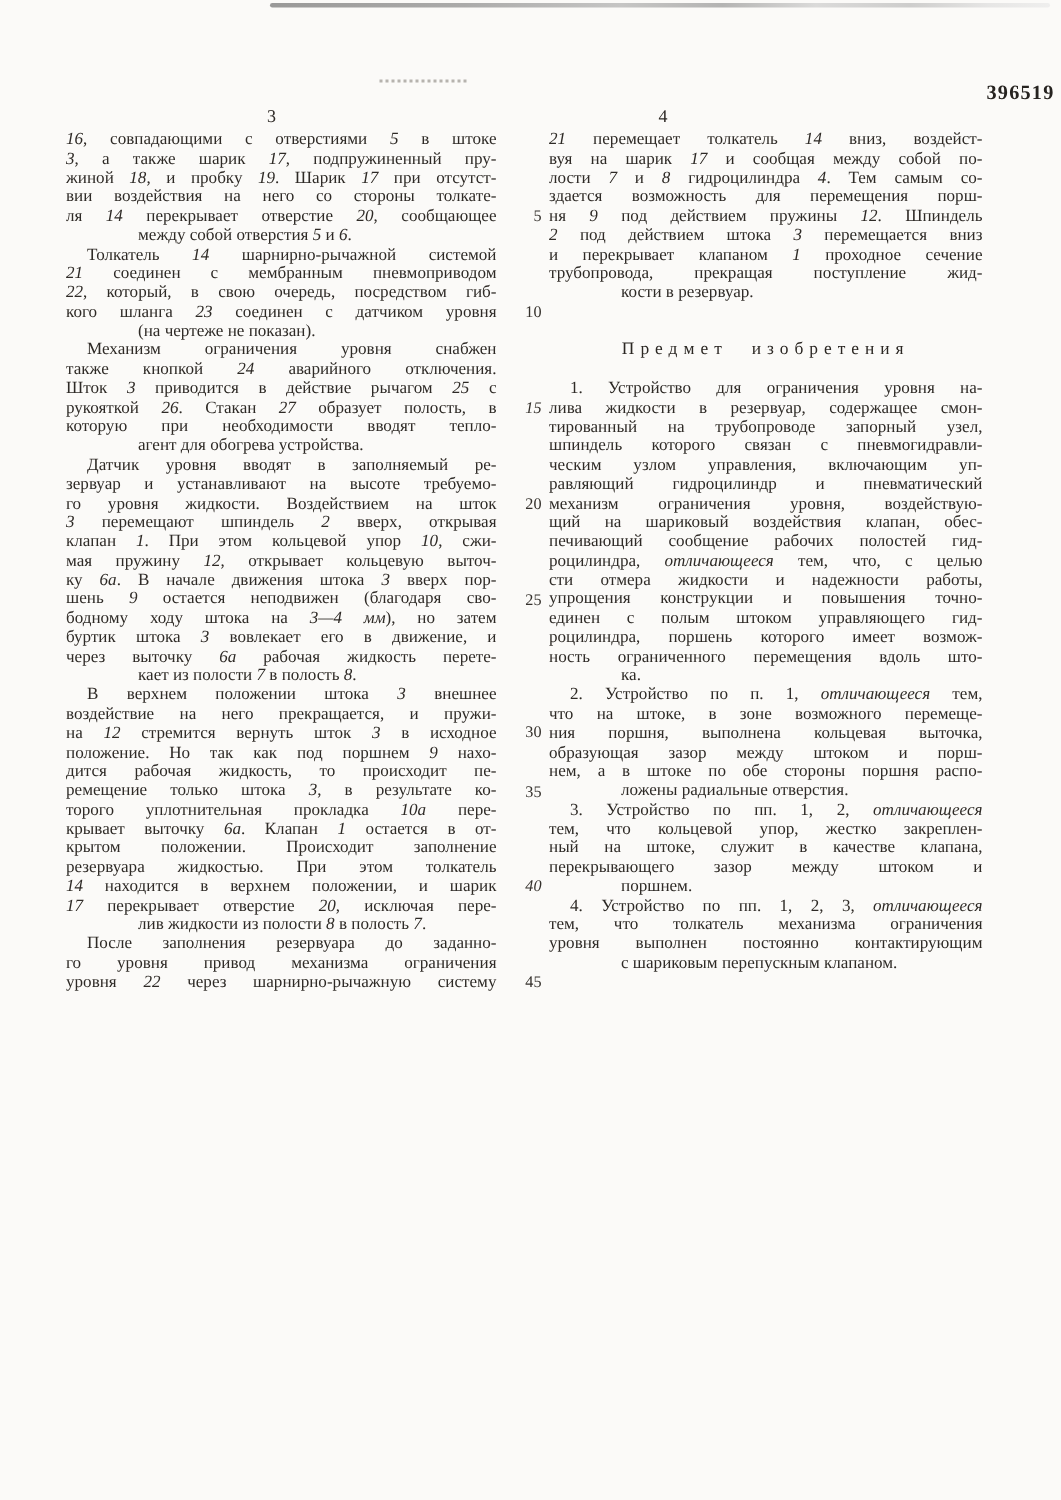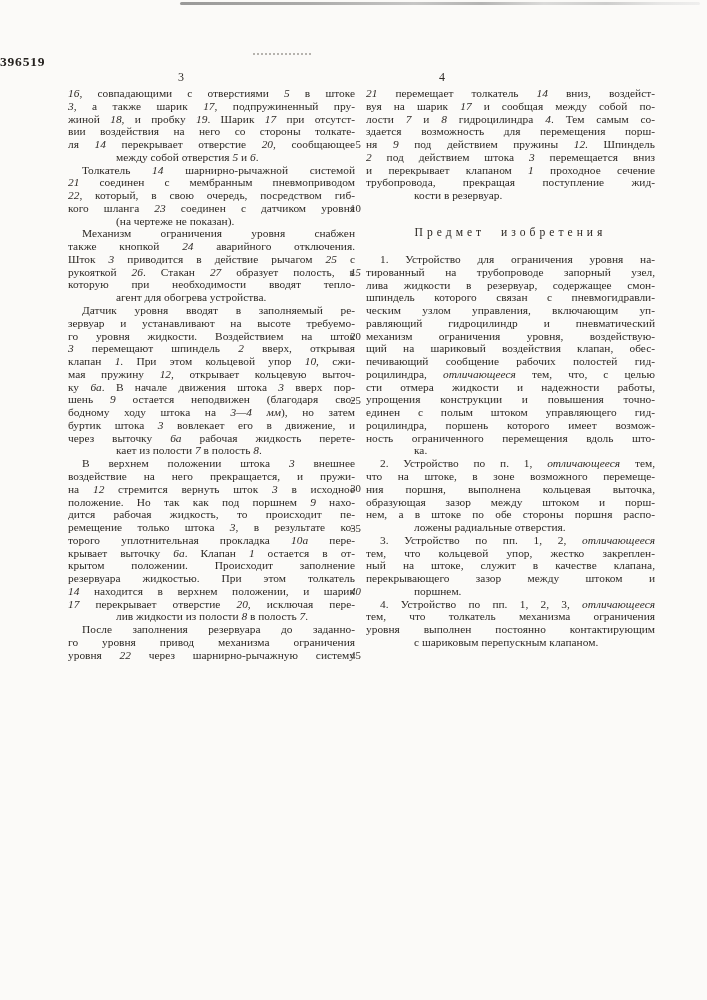--- a/index.html
+++ b/index.html
@@ -32,21 +32,21 @@
   .dots-artifact {
     position: absolute;
     top: 53px; left: 253px;
     width: 58px; height: 0;
     border-top: 2px dotted #9a968f;
     opacity: 0.7;
   }
   .patent-number {
     position: absolute;
     top: 54px; left: 0; right: 4px;
-    text-align: left;
+    text-align: right;
     font-size: 13.5px;
     font-weight: bold;
     letter-spacing: 0.8px;
     color: #262320;
   }
   .col-digit {
     position: absolute;
     top: 70px;
     width: 20px;
     text-align: center;
@@ -55,21 +55,21 @@
   }
   .col-digit.left  { left: 171px; }
   .col-digit.right { left: 432px; }
 
   .column {
     position: absolute;
     top: 87px;
     font-size: 11.4px;
     line-height: 12.78px;
   }
-  .column.left  { left: 68px;  width: 287px; }
+  .column.left  { left: 44px;  width: 287px; }
   .column.right { left: 366px; width: 289px; }
 
   .line {
     height: 12.78px;
     white-space: nowrap;
     text-align: justify;
     text-align-last: justify;
   }
   .line.end { text-align-last: left; margin-left: 48px; }
   .line.indent { text-indent: 14px; }
@@ -177,22 +177,22 @@
       <div class="line">здается возможность для перемещения порш-</div>
       <div class="line">ня <i>9</i> под действием пружины <i>12</i>. Шпиндель</div>
       <div class="line"><i>2</i> под действием штока <i>3</i> перемещается вниз</div>
       <div class="line">и перекрывает клапаном <i>1</i> проходное сечение</div>
       <div class="line">трубопровода, прекращая поступление жид-</div>
       <div class="line end">кости в резервуар.</div>
       <div class="gap" style="height: 25.56px;"></div>
       <div class="heading">Предмет изобретения</div>
       <div class="gap" style="height: 12.78px;"></div>
       <div class="line indent">1. Устройство для ограничения уровня на-</div>
+      <div class="line">лива жидкости в резервуар, содержащее смон-</div>
       <div class="line">тированный на трубопроводе запорный узел,</div>
-      <div class="line">лива жидкости в резервуар, содержащее смон-</div>
       <div class="line">шпиндель которого связан с пневмогидравли-</div>
       <div class="line">ческим узлом управления, включающим уп-</div>
       <div class="line">равляющий гидроцилиндр и пневматический</div>
       <div class="line">механизм ограничения уровня, воздействую-</div>
       <div class="line">щий на шариковый воздействия клапан, обес-</div>
       <div class="line">печивающий сообщение рабочих полостей гид-</div>
       <div class="line">роцилиндра, <i>отличающееся</i> тем, что, с целью</div>
       <div class="line">сти отмера жидкости и надежности работы,</div>
       <div class="line">упрощения конструкции и повышения точно-</div>
       <div class="line">единен с полым штоком управляющего гид-</div>

